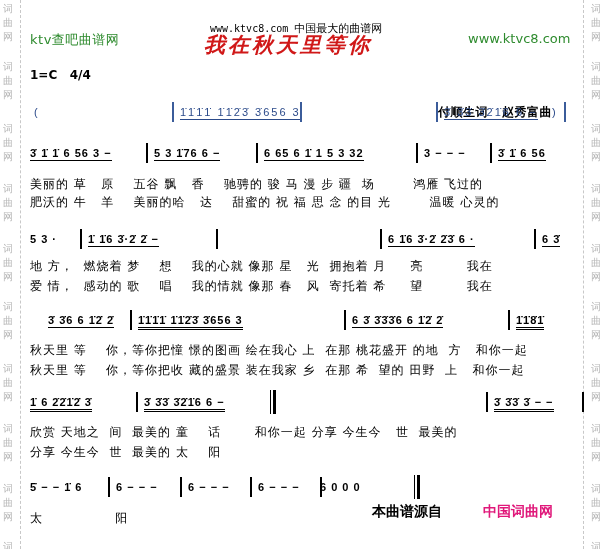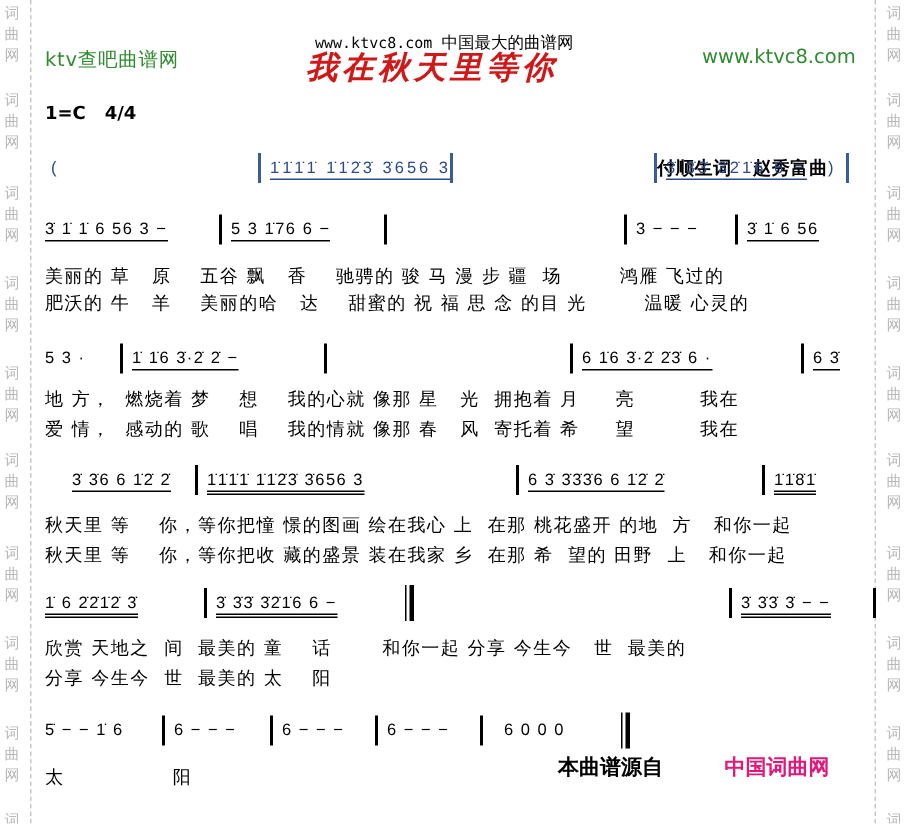--- a/index.html
+++ b/index.html
@@ -20,21 +20,21 @@
   .site-mid .cn { font-family: "DejaVu Sans", sans-serif; font-size: 11px; }
   .title { position: absolute; left: 204px; top: 31px; font-family: "DejaVu Serif", serif; font-size: 21px; font-weight: bold; font-style: italic; color: #d01818; letter-spacing: 3px; z-index: 2; }
 
   .key { position: absolute; left: 30px; top: 68px; font-size: 12px; font-weight: bold; }
   .credits { position: absolute; left: 438px; top: 67px; font-size: 12px; font-weight: bold; letter-spacing: 0.5px; margin-top: 37px; }
 
   .srow { position: absolute; left: 28px; height: 24px; width: 550px; }
   .srow .bar { position: absolute; top: 0; width: 1.5px; height: 20px; background: #000; }
   .srow .bar.blue { background: #3b5c9a; }
   .srow .dbar { position: absolute; top: -2px; width: 6px; height: 24px; border-left: 1.5px solid #000; border-right: 3px solid #000; }
-  .note { position: absolute; top: 4px; font-family: "Liberation Sans", sans-serif; font-size: 11px; font-weight: normal; white-space: nowrap; letter-spacing: 1px; }
+  .note { position: absolute; top: 4px; font-family: "Liberation Sans", sans-serif; font-size: 11px; font-weight: bold; white-space: nowrap; letter-spacing: 1px; }
   .note.intro { color: #2b4a8a; font-weight: normal; letter-spacing: 2px; }
   .ul1 { border-bottom: 1.5px solid currentColor; padding-bottom: 1px; }
   .ul2 { border-bottom: 3px double currentColor; padding-bottom: 1px; }
 
   .lyric { position: absolute; left: 30px; font-family: "DejaVu Serif", serif; font-size: 12px; white-space: pre; letter-spacing: 1px; }
 
   .footer-src { position: absolute; left: 372px; top: 503px; font-size: 14px; font-weight: bold; }
   .footer-brand { position: absolute; left: 483px; top: 503px; font-size: 14px; font-weight: bold; color: #e0187a; }
 </style>
 </head>
@@ -127,20 +127,21 @@
   <span class="note intro ul1" style="left:416px">3̇ 3̇3̇  3̇2̇1̇6  6 −</span>
   <span class="note intro" style="left:524px">)</span>
   <span class="bar blue" style="left:536px"></span>
 </div>
 
 <div class="srow" style="top:143px">
   <span class="note ul1" style="left:2px">3̇ 1̇ 1̇  6 56  3 −</span>
   <span class="bar" style="left:118px"></span>
   <span class="note ul1" style="left:126px">5 3  1̇76  6 −</span>
   <span class="bar" style="left:228px"></span>
+  <span class="note ul1" style="left:236px">6 65  6 1̇ 1  5  3  32</span>
   <span class="bar" style="left:388px"></span>
   <span class="note" style="left:396px">3 − − −</span>
   <span class="bar" style="left:462px"></span>
   <span class="note ul1" style="left:470px">3̇ 1̇  6 56</span>
 </div>
 <div class="lyric" style="top:176px">美丽的 草   原    五谷 飘   香    驰骋的 骏 马 漫 步 疆  场        鸿雁 飞过的</div>
 <div class="lyric" style="top:194px">肥沃的 牛   羊    美丽的哈   达    甜蜜的 祝 福 思 念 的目 光        温暖 心灵的</div>
 
 <div class="srow" style="top:229px">
   <span class="note" style="left:2px">5  3 ·</span>
@@ -181,19 +182,19 @@
 
 <div class="srow" style="top:477px">
   <span class="note" style="left:2px">5̇ − −  1̇ 6</span>
   <span class="bar" style="left:80px"></span>
   <span class="note" style="left:88px">6 − − −</span>
   <span class="bar" style="left:152px"></span>
   <span class="note" style="left:160px">6 − − −</span>
   <span class="bar" style="left:222px"></span>
   <span class="note" style="left:230px">6 − − −</span>
   <span class="bar" style="left:292px"></span>
-  <span class="note" style="left:308px">6  0  0  0</span>
+  <span class="note" style="left:292px">6  0  0  0</span>
   <span class="dbar" style="left:386px"></span>
 </div>
 <div class="lyric" style="top:510px">太               阳</div>
 
 <div class="footer-src">本曲谱源自</div>
 <div class="footer-brand">中国词曲网</div>
 
 </body></html>

